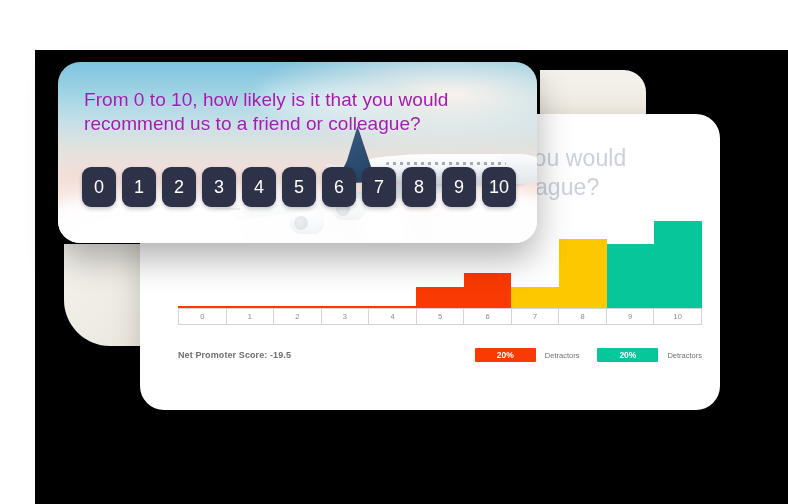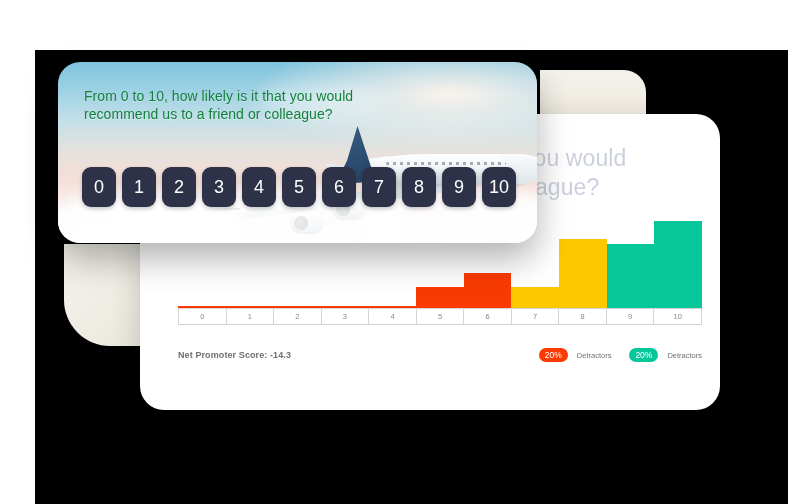--- a/index.html
+++ b/index.html
@@ -68,22 +68,22 @@
   .footer{
     position:absolute;left:38px;top:233px;width:524px;height:16px;
     display:flex;align-items:center;
   }
   .nps-score{
     font-size:9px;font-weight:bold;color:#6f6f6f;letter-spacing:.1px;
   }
   .legend{margin-left:auto;display:flex;align-items:center;gap:0px;}
   .legend-item{display:flex;align-items:center;margin-left:18px;}
   .legend-chip{
-    font-size:8.5px;font-weight:normal;color:#ffffff;
-    padding:2px 6px;border-radius:7px;line-height:1.2;
+    font-size:8.5px;font-weight:bold;color:#ffffff;
+    padding:2px 22px;border-radius:1px;line-height:1.2;
   }
   .legend-label{font-size:7.5px;color:#707070;margin-left:9px;}
 
   
   .survey-card{
     position:absolute;left:58px;top:62px;width:479px;height:181px;
     border-radius:22px;overflow:hidden;
     box-shadow:0 16px 34px rgba(0,0,0,.30);
   }
   .sky{
@@ -149,21 +149,21 @@
     background:radial-gradient(circle at 38% 35%,#5b6a76,#14202b 70%);
   }
   .win-strip{
     position:absolute;left:200px;top:28px;width:120px;height:3px;
     background:repeating-linear-gradient(90deg,rgba(60,80,100,.45) 0 3px,transparent 3px 7px);
     border-radius:2px;
   }
 
   .survey-question{
     position:absolute;left:26px;top:26px;width:420px;
-    font-size:14px;line-height:1.28;color:#15803d;font-weight:400;
+    font-size:19px;line-height:1.28;color:#a21caf;font-weight:400;
     letter-spacing:.05px;white-space:pre-line;
     text-shadow:0 1px 1px rgba(255,255,255,.35);
   }
   .scale{
     position:absolute;left:24px;top:105px;width:440px;height:40px;
     display:flex;gap:6px;
   }
   .pill{
     width:34px;height:40px;border-radius:9px;
     background:#2e3248;color:#ffffff;
@@ -210,21 +210,21 @@
         <div class="axis-cell">5</div>
         <div class="axis-cell">6</div>
         <div class="axis-cell">7</div>
         <div class="axis-cell">8</div>
         <div class="axis-cell">9</div>
         <div class="axis-cell">10</div>
       </div>
     </div>
 
     <div class="footer">
-      <div class="nps-score">Net Promoter Score: -14.3</div>
+      <div class="nps-score">Net Promoter Score: -19.5</div>
       <div class="legend">
         <div class="legend-item">
           <span class="legend-chip" style="background:#f93a02;">20%</span>
           <span class="legend-label">Detractors</span>
         </div>
         <div class="legend-item">
           <span class="legend-chip" style="background:#07c79a;">20%</span>
           <span class="legend-label">Detractors</span>
         </div>
       </div>

